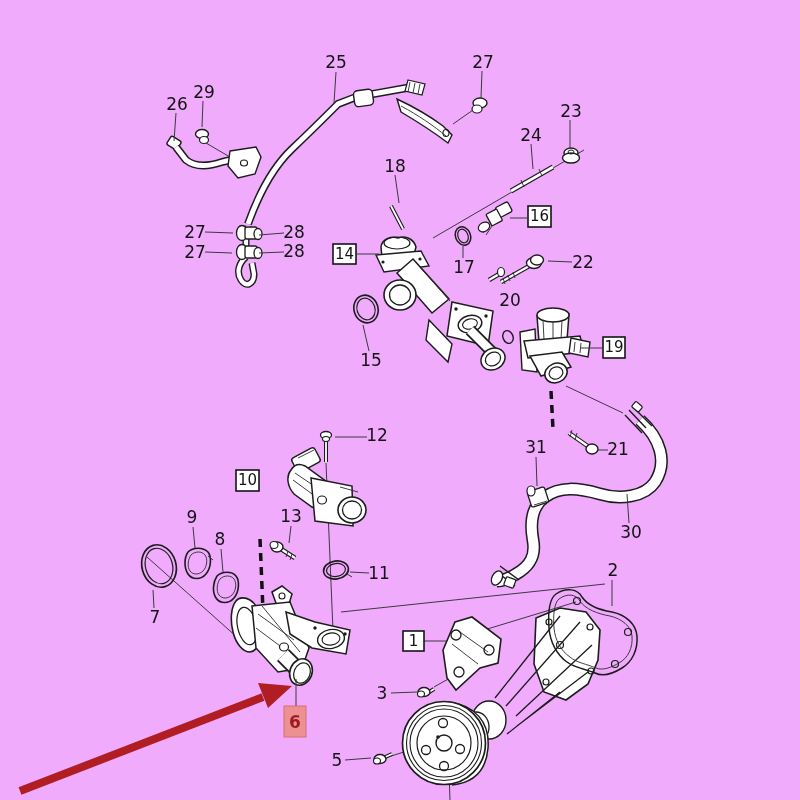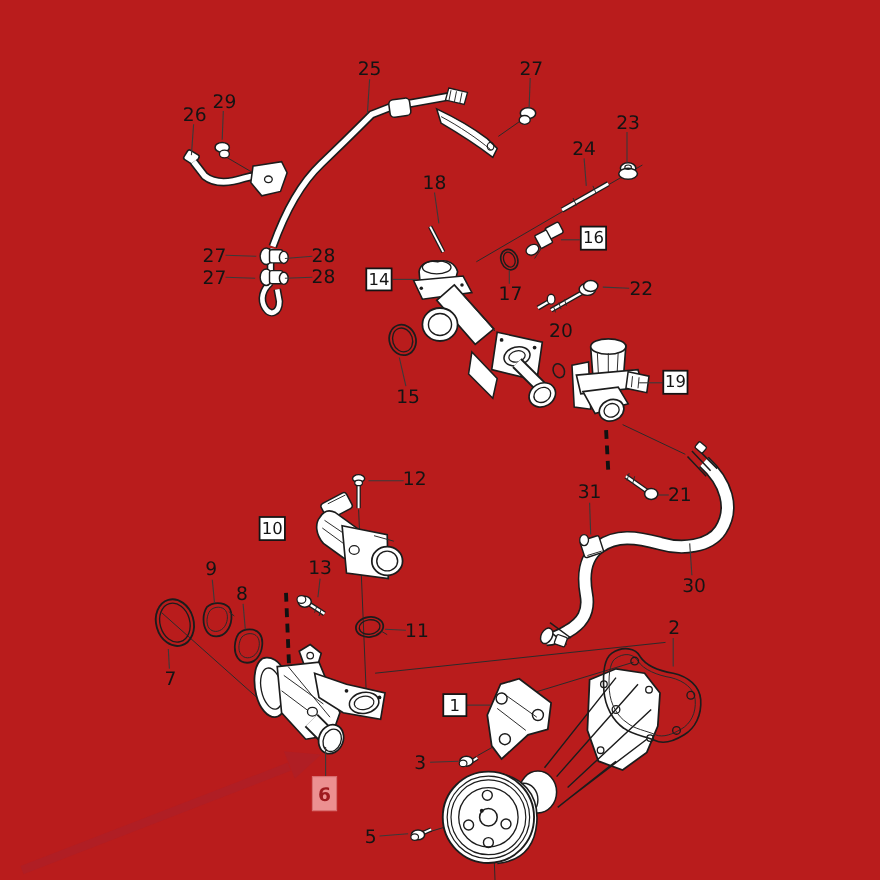--- a/index.html
+++ b/index.html
@@ -1,16 +1,16 @@
 <!DOCTYPE html>
 <html><head>
 <meta charset="utf-8">
 <style>
   html,body{margin:0;padding:0;background:#fff;}
-  .canvas{position:relative;width:800px;height:800px;background:#b91c1c;overflow:hidden;
+  .canvas{position:relative;width:800px;height:800px;background:#f0abfc;overflow:hidden;
           font-family:"DejaVu Sans","Liberation Sans",sans-serif;}
   svg{position:absolute;left:0;top:0;}
   text.plbl{font-size:17px;fill:#141414;}
   text.blbl{font-size:15px;fill:#141414;}
   text.hlbl{font-size:17px;font-weight:bold;}
   .ln{stroke:#1c1c1c;fill:none;}
   .ldr{stroke:#3a3a3a;stroke-width:1;fill:none;}
   .thin{stroke:#2a2a2a;stroke-width:0.9;fill:none;}
   .tube-o{stroke:#1c1c1c;fill:none;}
   .tube-i{stroke:#ffffff;fill:none;}

